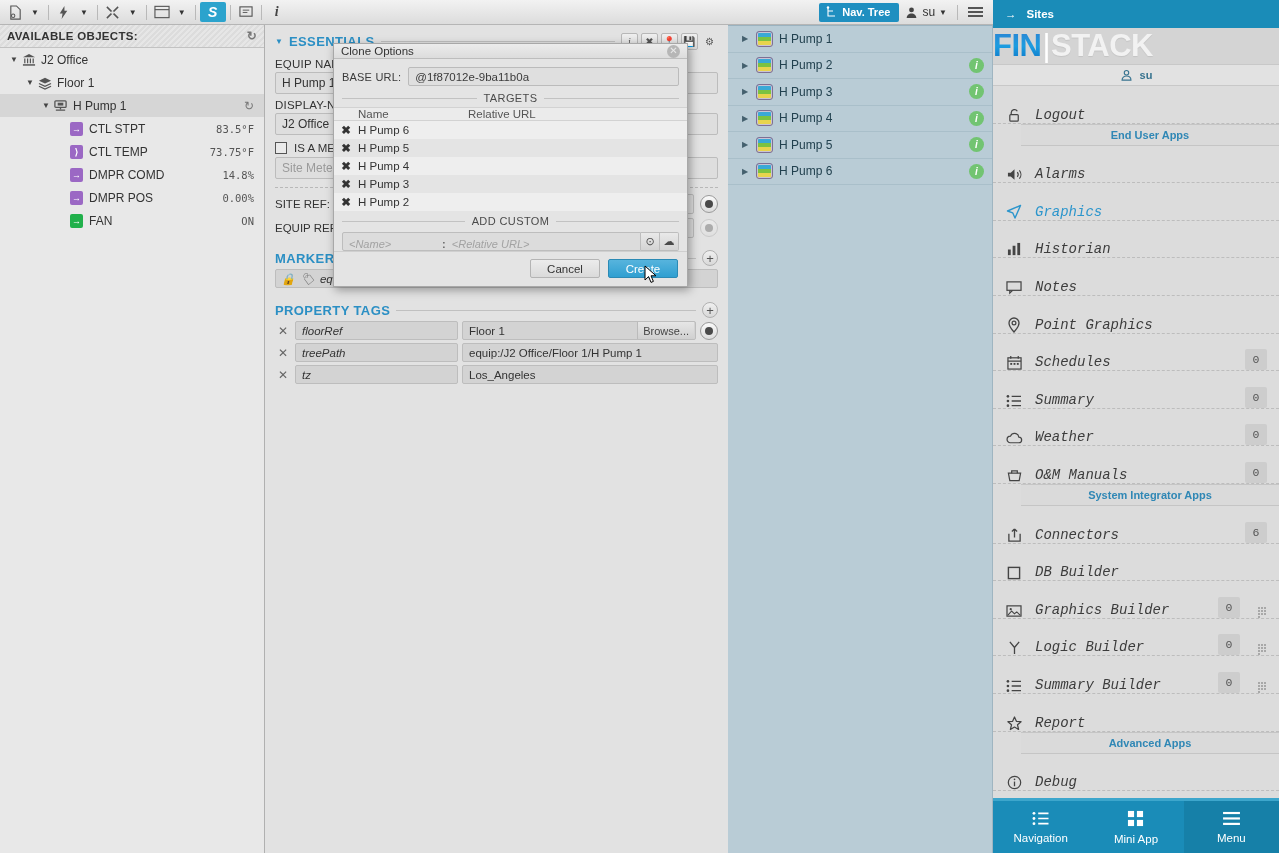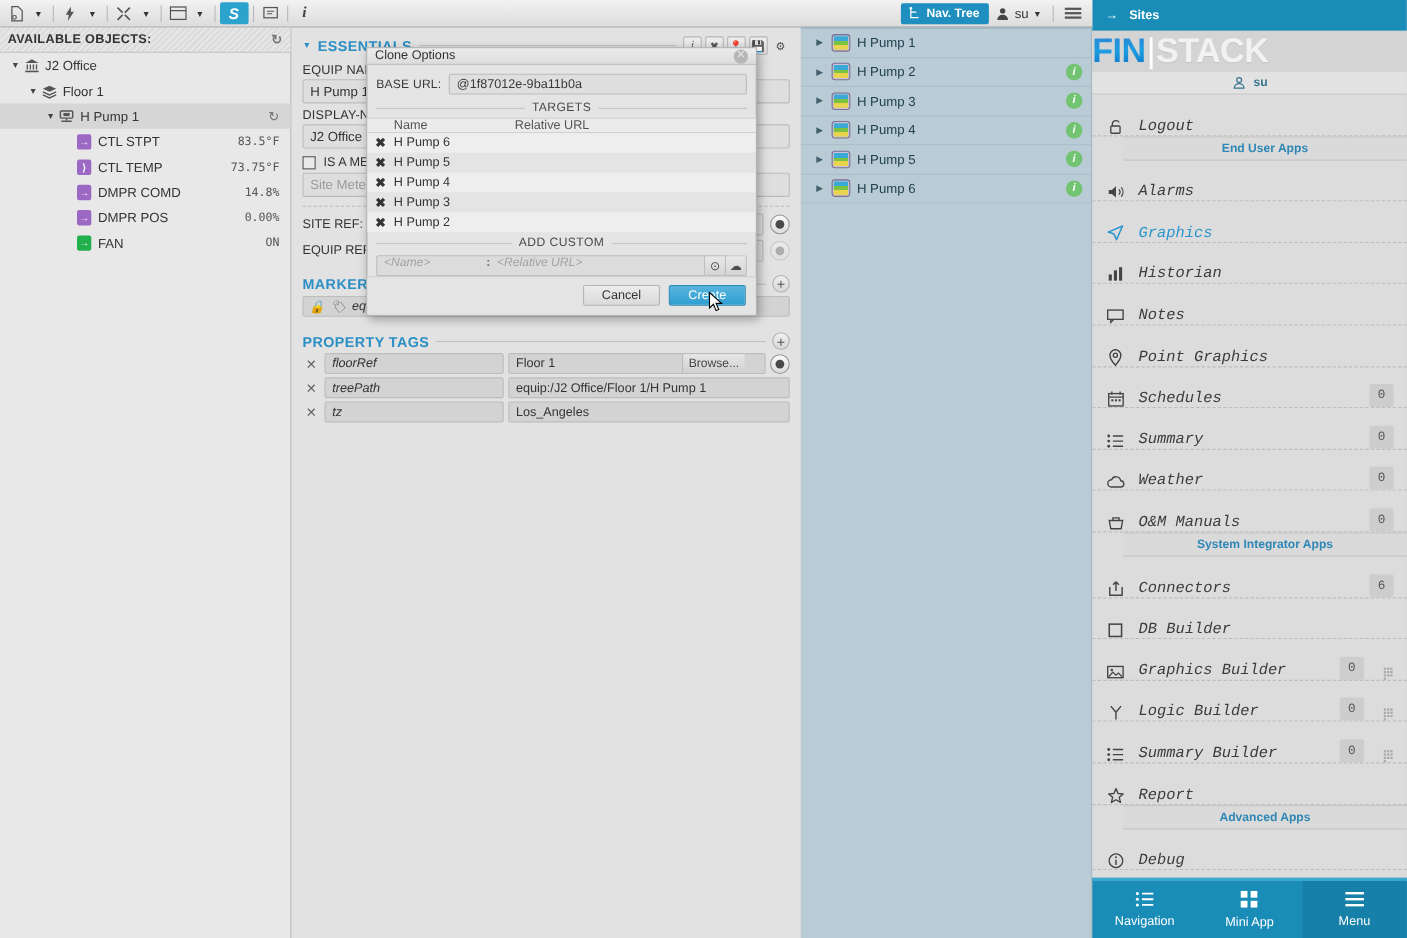--- a/index.html
+++ b/index.html
@@ -118,21 +118,21 @@
   .tag-x { width: 16px; text-align: center; color: #666; font-size: 12px; cursor: pointer; }
   .tag-key {
     width: 163px; height: 19px; background: #d3d3d3; border: 1px solid #bdbdbd; border-radius: 2px;
     font-style: italic; font-size: 11.5px; color: #333; display:flex; align-items:center; padding: 0 6px;
   }
   .tag-val {
     flex: 1; height: 19px; background: #d3d3d3; border: 1px solid #bdbdbd; border-radius: 2px;
     font-size: 11.5px; color: #333; display:flex; align-items:center; padding: 0 6px; position:relative;
   }
   .browse-chip {
-    position:absolute; right: 18px; top: 0; height: 17px; padding: 0 5px;
+    position:absolute; right: 1px; top: 0; height: 17px; padding: 0 5px;
     background: linear-gradient(#e6e6e6,#d0d0d0); border-left: 1px solid #bbb;
     display:flex; align-items:center; font-size: 11px; color:#444; cursor:pointer;
   }
   .marker-row { display:flex; align-items:center; gap:5px; margin: 0 10px; height: 19px;
     background:#d3d3d3; border:1px solid #bdbdbd; border-radius:2px; padding: 0 5px;
     font-style: italic; font-size: 11.5px; color:#333; }
 
   
   .connectors {
     position: absolute; top: 0; left: 728px; width: 265px; height: 853px;
@@ -259,21 +259,21 @@
   .md-tblhead .c1 { width: 24px; }
   .md-tblhead .c2 { width: 110px; }
   .md-trow { display: flex; height: 18px; align-items: center; font-size: 11.5px; color: #333; }
   .md-trow:nth-child(odd) { background: #eeeeee; }
   .md-trow:nth-child(even) { background: #e4e4e4; }
   .md-trow .c1 { width: 24px; text-align: center; font-weight: bold; color: #333; cursor: pointer; }
   .md-trow .c2 { width: 110px; }
   .md-custom { display: flex; align-items: center; margin: 2px 8px 0 8px; }
   .md-cin {
     flex: 1; height: 19px; background: #dcdcdc; border: 1px solid #bdbdbd; border-radius: 2px 0 0 2px;
-    display: flex; align-items: flex-start; padding: 0 6px; font-size: 11px; font-style: italic; color: #a2a2a2; gap: 2px;
+    display: flex; align-items: flex-end; padding: 0 6px; font-size: 11px; font-style: italic; color: #a2a2a2; gap: 2px;
   }
   .md-cin .sep { color: #6a6a6a; font-style: normal; font-weight: bold; margin: 0 4px 0 0; }
   .md-cbtn {
     width: 19px; height: 19px; background: linear-gradient(#e9e9e9,#d4d4d4); border: 1px solid #bdbdbd;
     border-left: none; display:flex; align-items:center; justify-content:center; color:#4a4a4a; font-size:11px; cursor:pointer;
   }
   .md-footer {
     margin-top: auto; border-top: 1px solid #cfcfcf; padding: 7px 9px 8px 9px;
     display: flex; justify-content: flex-end; gap: 8px; background: #e4e4e4; text-align: center;
   }

